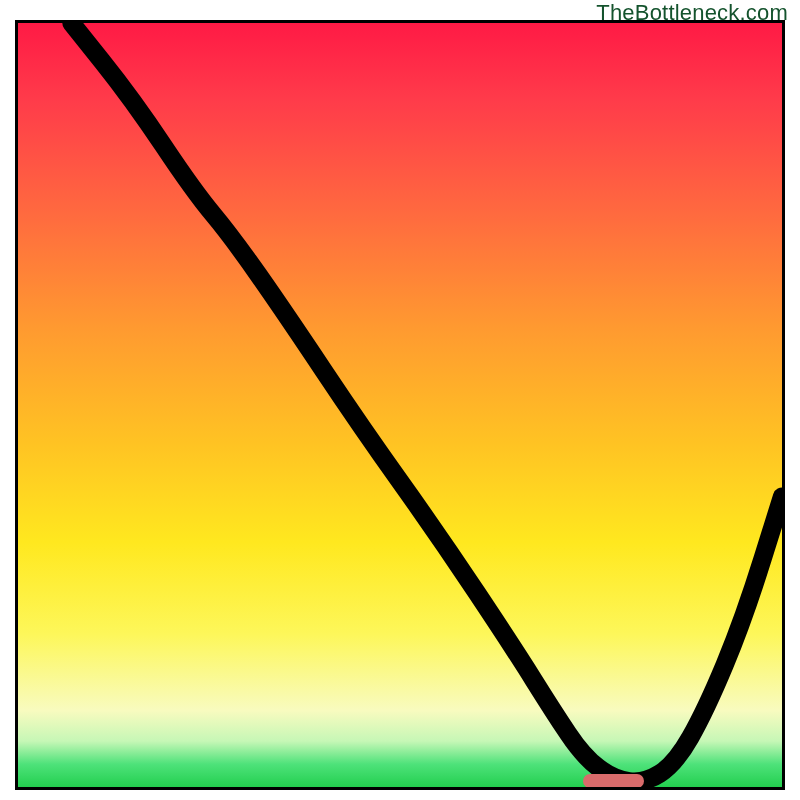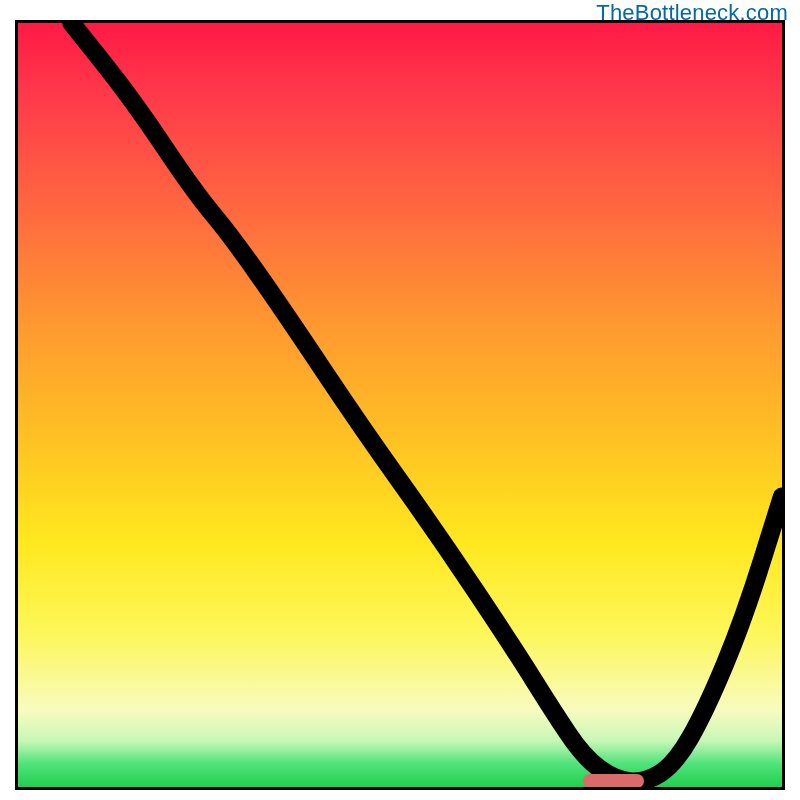--- a/index.html
+++ b/index.html
@@ -66,21 +66,21 @@
     height: 14px;
     border-radius: 9px;
     background: #d96b6b;
   }
   .watermark {
     position: absolute;
     top: 0px;
     right: 12px;
     font-size: 22px;
     font-weight: 500;
-    color: #0369a1;
+    color: #14532d;
     letter-spacing: 0.2px;
   }
 </style>
 </head>
 <body>
 
 <div class="watermark">TheBottleneck.com</div>
 
 <div class="frame">
   <div class="plot-area">

